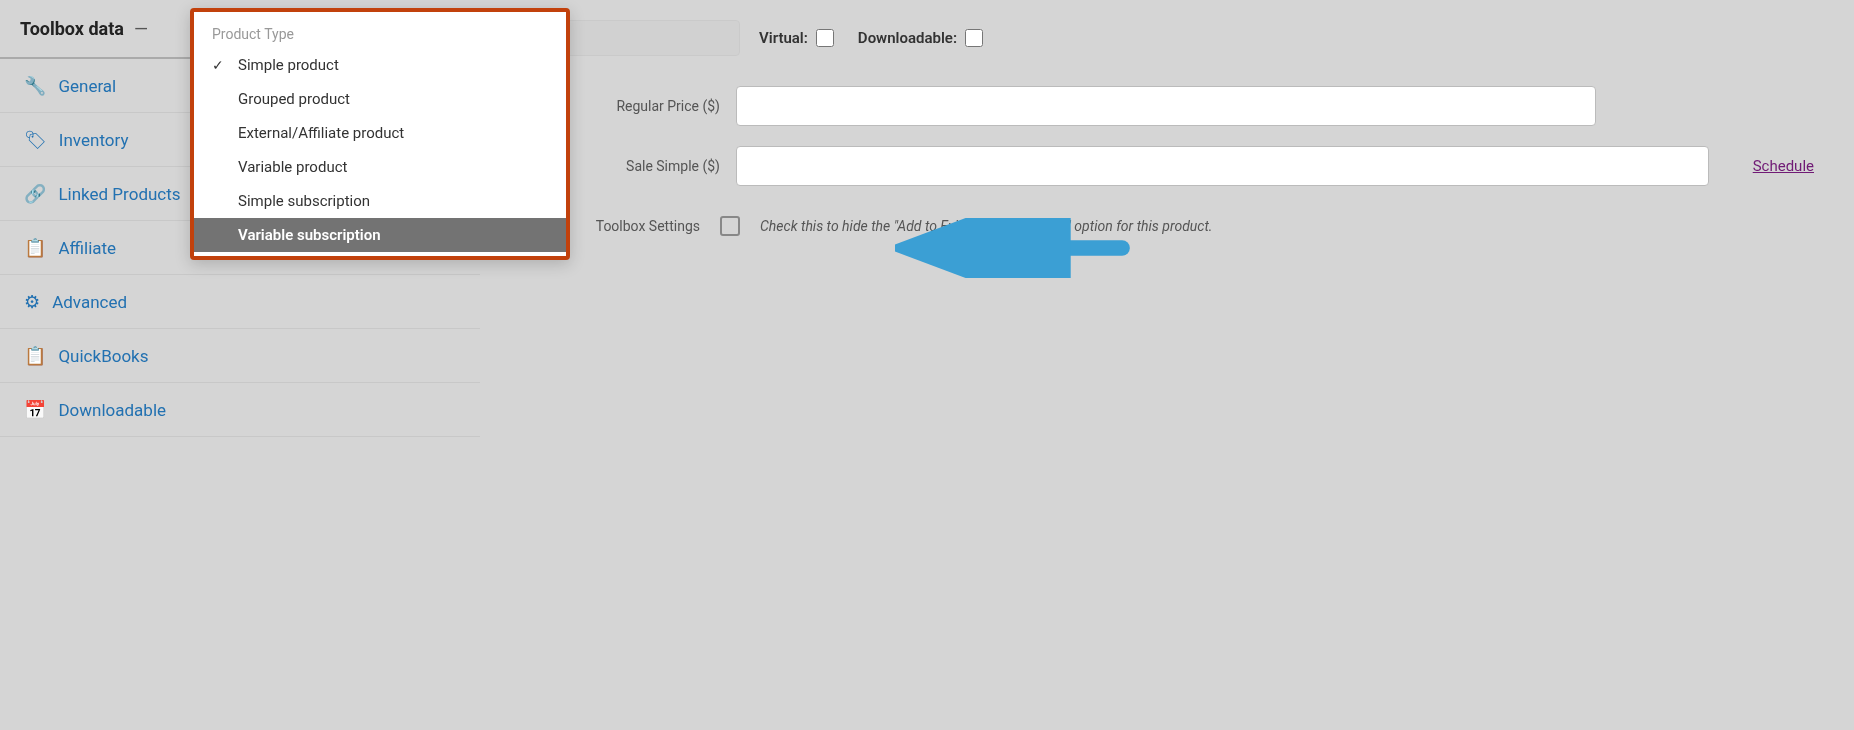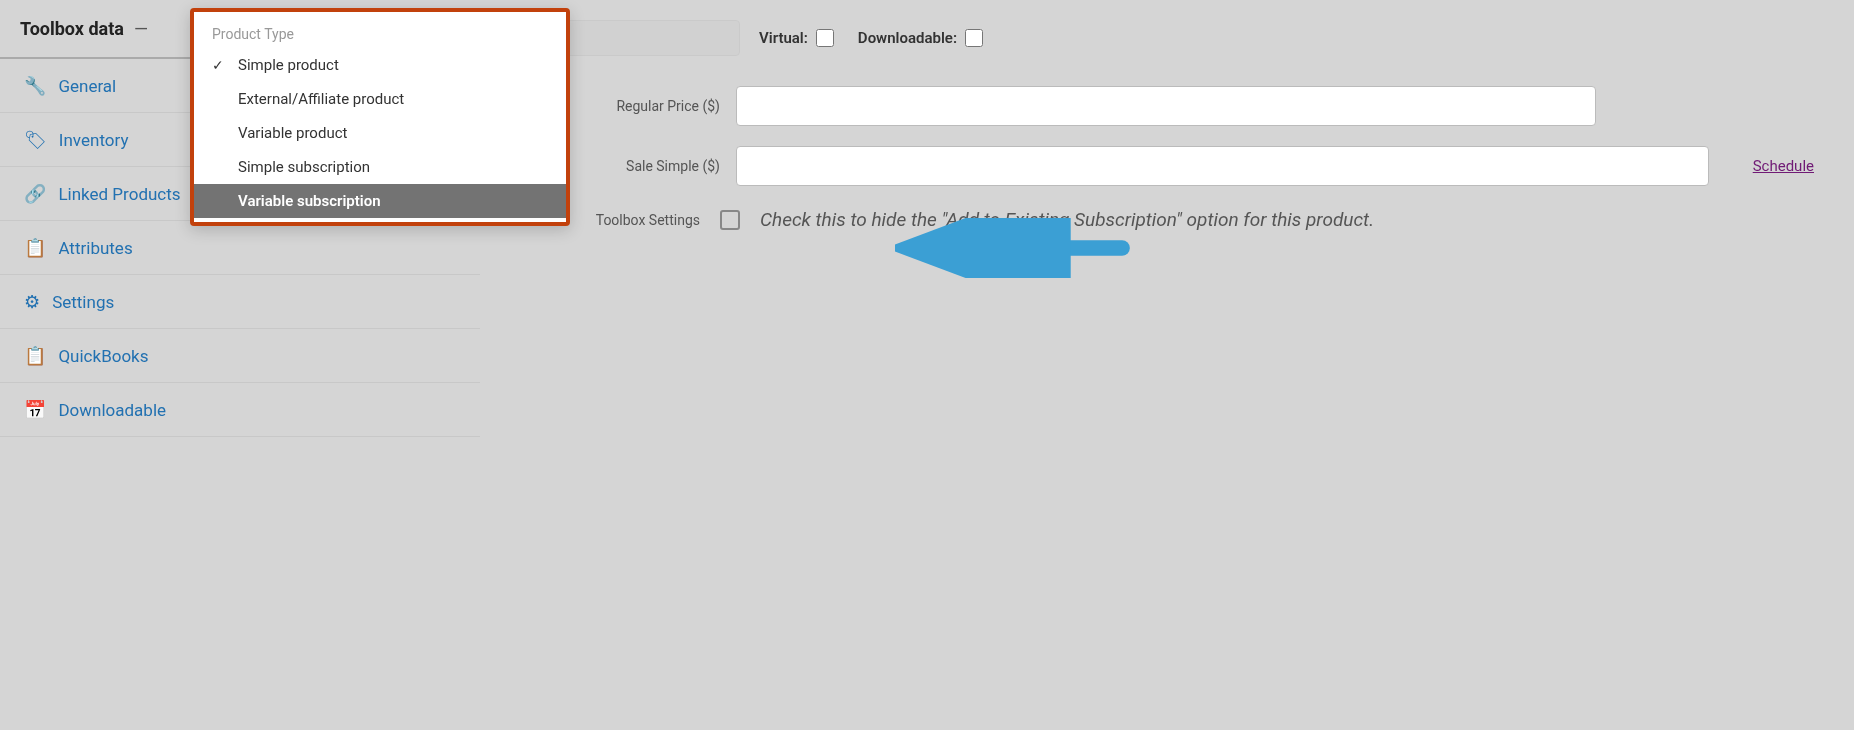--- a/index.html
+++ b/index.html
@@ -196,42 +196,42 @@
       font-size: 15px;
       cursor: pointer;
       margin-left: 28px;
       white-space: nowrap;
     }
 
     .toolbox-row {
       display: flex;
       align-items: center;
       gap: 20px;
-      margin-top: 22px;
+      margin-top: 30px;
     }
 
     .toolbox-label {
       font-size: 14px;
       color: #555;
       min-width: 180px;
       text-align: right;
     }
 
     .toolbox-checkbox {
       width: 20px;
       height: 20px;
       border: 2px solid #888;
       border-radius: 3px;
       background: #d5d5d5;
       display: inline-block;
       flex-shrink: 0;
     }
 
     .toolbox-description {
-      font-size: 19px;
+      font-size: 14px;
       color: #555;
       font-style: italic;
     }
 
     
     .arrow-container {
       position: absolute;
       top: 218px;
       left: 415px;
       z-index: 99;
@@ -262,42 +262,46 @@
       <li>
         <span class="nav-icon">🏷</span>
         <span>Inventory</span>
       </li>
       <li>
         <span class="nav-icon">🔗</span>
         <span>Linked Products</span>
       </li>
       <li>
         <span class="nav-icon">📋</span>
-        <span>Attributes</span>
+        <span>Affiliate</span>
       </li>
       <li>
         <span class="nav-icon">⚙</span>
-        <span>Settings</span>
+        <span>Advanced</span>
       </li>
       <li>
         <span class="nav-icon">📋</span>
         <span>QuickBooks</span>
       </li>
       <li>
         <span class="nav-icon">📅</span>
         <span>Downloadable</span>
       </li>
     </ul>
 
     <div class="dropdown-container">
       <div class="dropdown-header">Product Type</div>
 
       <div class="dropdown-item">
         <span class="check-icon">✓</span>
         <span>Simple product</span>
+      </div>
+      <div class="dropdown-item">
+        <span class="check-icon">&nbsp;</span>
+        <span>Grouped product</span>
       </div>
       <div class="dropdown-item">
         <span class="check-icon">&nbsp;</span>
         <span>External/Affiliate product</span>
       </div>
       <div class="dropdown-item">
         <span class="check-icon">&nbsp;</span>
         <span>Variable product</span>
       </div>
       <div class="dropdown-item">

